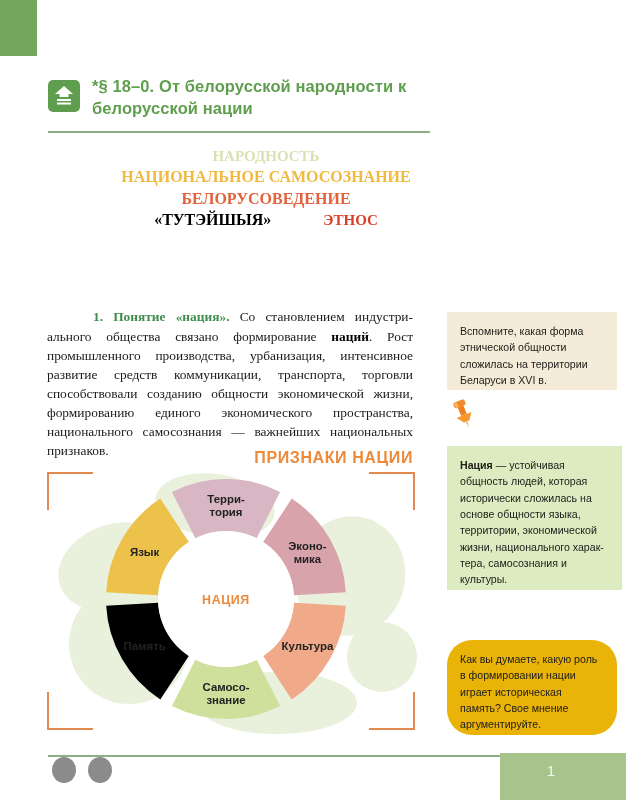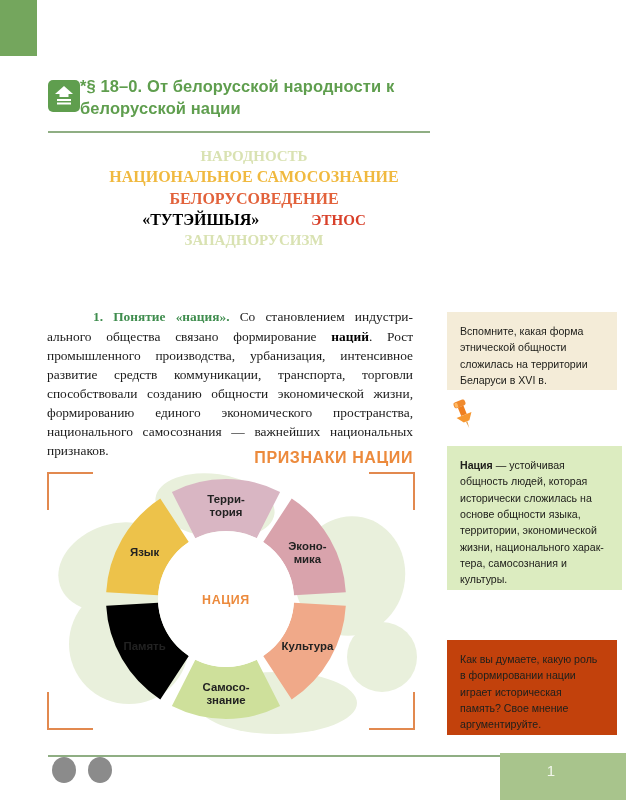--- a/index.html
+++ b/index.html
@@ -14,39 +14,39 @@
 
   
   .corner-block{
     position:absolute;left:0;top:0;width:37px;height:56px;
     background:#74a65d;
   }
 
   
   .header{
     position:absolute;left:48px;top:76px;width:400px;
-    display:flex;align-items:flex-start;
+    display:flex;align-items:flex-start;gap:12px;
   }
   .home-icon{
     width:32px;height:32px;border-radius:5px;background:#5f9e4e;
     flex:0 0 auto;position:relative;margin-top:4px;
   }
   .home-icon svg{position:absolute;left:4px;top:4px;}
   .header-title{
     font-size:16.5px;font-weight:bold;color:#5f9e4e;line-height:1.33;
     letter-spacing:.1px;
   }
   .header-rule{
     position:absolute;left:48px;top:131px;width:382px;height:2px;
     background:#8fae83;
   }
 
   
   .keywords{
-    position:absolute;left:44px;top:146px;width:420px;
+    position:absolute;left:56px;top:146px;width:420px;
     text-align:center;font-family:"Liberation Serif", serif;
     font-weight:bold;line-height:1.34;
   }
   .kw{display:block;}
   .kw-inline{display:inline;}
 
   
   .body-text{
     position:absolute;left:47px;top:294px;width:366px;
     font-family:"Liberation Serif", serif;
@@ -157,21 +157,20 @@
     </div>
     <div class="header-title" style="color: rgb(95, 158, 78);">*§ 18–0. От белорусской народности к белорусской нации</div>
   </div>
   <div class="header-rule"></div>
 
   <div class="keywords">
     <span class="kw" id="kw0" style="color: rgb(217, 226, 178); font-size: 15px;">НАРОДНОСТЬ</span>
     <span class="kw" id="kw3" style="color: rgb(240, 185, 63); font-size: 16px;">НАЦИОНАЛЬНОЕ САМОСОЗНАНИЕ</span>
     <span class="kw" id="kw2" style="color: rgb(226, 98, 59); font-size: 16px;">БЕЛОРУСОВЕДЕНИЕ</span>
     <span class="kw"><span class="kw-inline" id="kw4" style="color: #000000; font-size: 16px;">«ТУТЭЙШЫЯ»</span>&nbsp; <span class="kw-inline" id="kw5" style="color: rgb(216, 64, 42); font-size: 15px; margin-left: 44px;">ЭТНОС</span></span>
-    <span class="kw" id="kw6" style="color: rgb(217, 226, 178); font-size: 15px;">ЗАПАДНОРУСИЗМ</span>
   </div>
 
   <p class="body-text">
     <span class="indent"></span><span class="lead">1. Понятие «нация».</span><span> Со становлением индустри­ального общества связано формирование </span><b>наций</b><span>. Рост промышленного производства, урбанизация, интен­сивное развитие средств коммуникации, транспорта, торговли способствовали созданию общности эконо­мической жизни, формированию единого экономиче­ского пространства, национального самосознания — важнейших национальных признаков.</span>
   </p>
 
   <div class="diagram-title" style="color: rgb(236, 138, 60);">ПРИЗНАКИ НАЦИИ</div>
 
   <div class="diagram">
     <div class="blob b1"></div>
@@ -231,21 +230,21 @@
         <path d="M14.2 24 l0.8 7 l0.8 -7 z" fill="#e7a24f"></path>
         <rect x="10" y="2.6" width="3" height="5" rx="1.3" fill="#ffb964"></rect>
       </g>
     </svg>
   </div>
 
   <div class="note note-def" id="note2" style="background: rgb(220, 236, 192);">
     <b>Нация</b><span> — устойчивая общность людей, которая исторически сложилась на основе общности языка, территории, эко­номической жизни, национального харак­тера, самосознания и культуры.</span>
   </div>
 
-  <div class="note note-q" id="note3" style="background: #c2410c;">
+  <div class="note note-q" id="note3" style="background: #eab308; border-radius: 25px;">
     <span>Как вы думаете, какую роль в формировании нации играет историче­ская память? Свое мнение аргументируйте.</span>
   </div>
 
   <div class="footer-rule" style="background: rgb(143, 174, 131);"></div>
   <div class="dot" id="dot1" style="background: rgb(139, 139, 139);"></div>
   <div class="dot" id="dot2" style="background: rgb(139, 139, 139);"></div>
   <div class="page-badge" style="background: rgb(168, 196, 140);"></div>
   <div class="page-num">1</div>
 
 </div>

